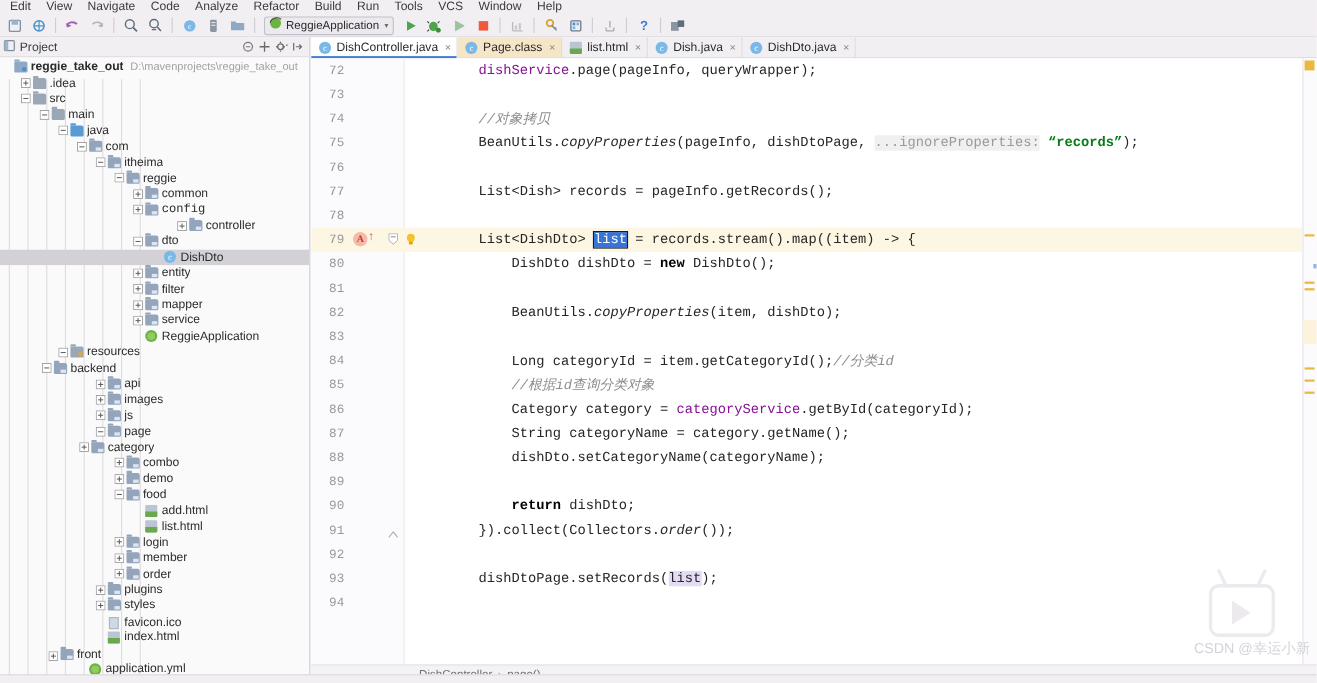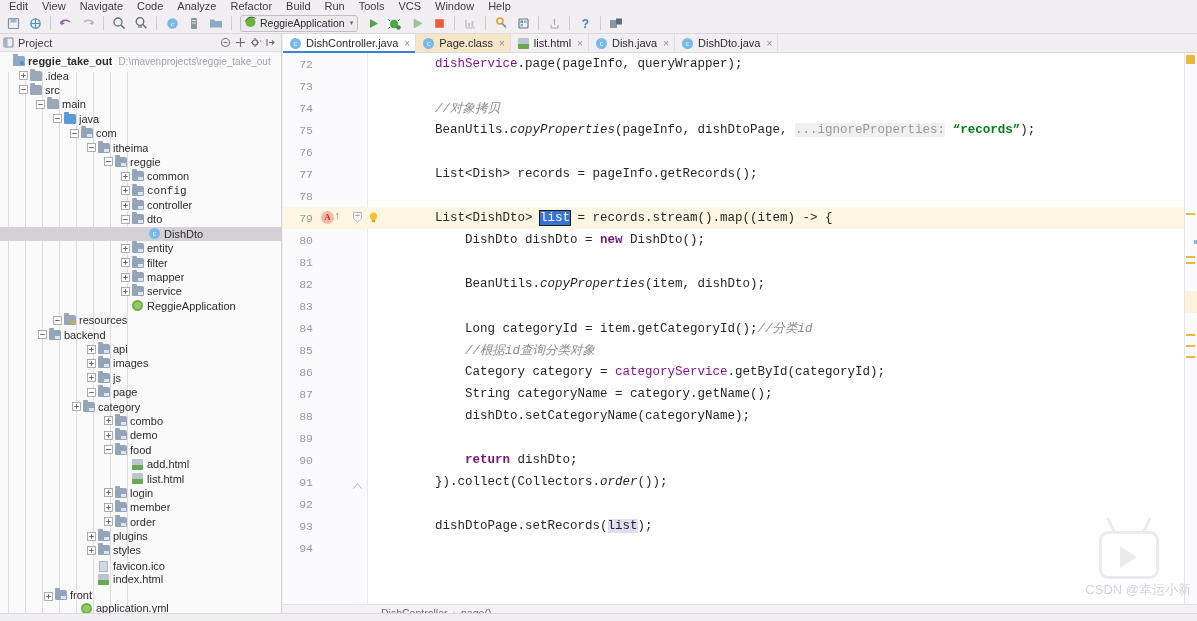--- a/index.html
+++ b/index.html
@@ -153,21 +153,21 @@
     color: #262626; white-space: pre;
   }
   .line.hl { background: #fdf6e3; }
   .lnum {
     position:absolute; left:0; width:30px; text-align:right;
     font-family:"Liberation Mono", monospace; font-size:11.5px; color:#9b999e;
   }
   .lcode { margin-left: 92px; }
 
   
-  .kw { color: #701a75; font-weight: bold; }
+  .kw { color: #000000; font-weight: bold; }
   .fld { color: #871094; }
   .mth-it { font-style: italic; }
   .cmt { color: #8c8c8c; font-style: italic; }
   .str { color: #067d17; font-weight: bold; }
   .hint { color: #9a9a9a; background:#f0eff2; }
   .sel-blue { background:#3874d8; color:#ffffff; outline:1px solid #1d1d1d; }
   .usg { background:#e4dcf5; }
 
   
   .g-warn { position:absolute; width:13px; height:13px; border-radius:50%;
@@ -551,21 +551,21 @@
                 <path d="M4.5 2.2 L4.5 6.8" stroke="#5a5a5a" stroke-width="0.9"></path>
               </svg>
             </span>
             <span class="ic">
               <div class="fold pkg">
                 <div class="dot" style="background:#dbe6f2;width:5px;height:3px;border-radius:0"></div>
               </div>
             </span>
             <span class="txt">config</span>
           </div>
-          <div class="row" style="padding-left: 121px;">
+          <div class="row" style="padding-left: 121px; margin-left: 40px;">
             <span class="tog">
               <svg width="9" height="9" viewBox="0 0 9 9">
                 <rect x="0.5" y="0.5" width="8" height="8" fill="#fff" stroke="#9a9a9a" stroke-width="0.8"></rect>
                 <path d="M2.2 4.5 L6.8 4.5" stroke="#5a5a5a" stroke-width="0.9"></path>
                 <path d="M4.5 2.2 L4.5 6.8" stroke="#5a5a5a" stroke-width="0.9"></path>
               </svg>
             </span>
             <span class="ic">
               <div class="fold pkg">
                 <div class="dot" style="background:#dbe6f2;width:5px;height:3px;border-radius:0"></div>

